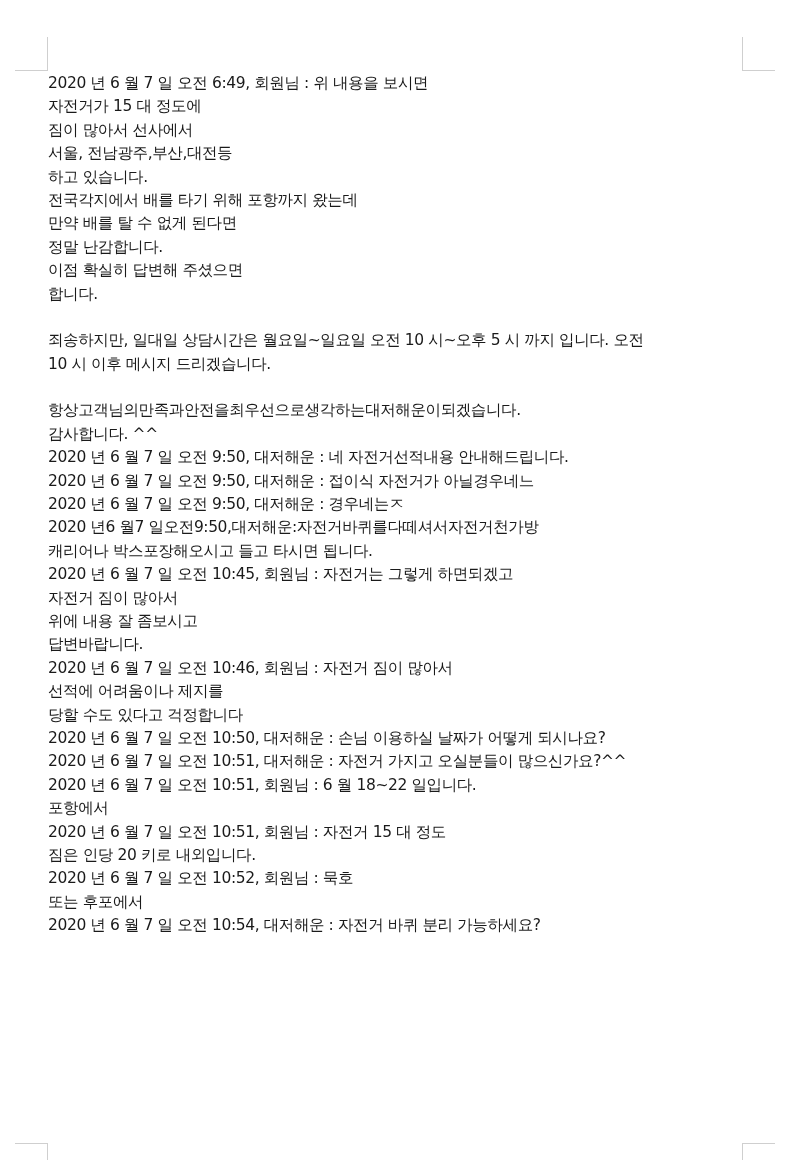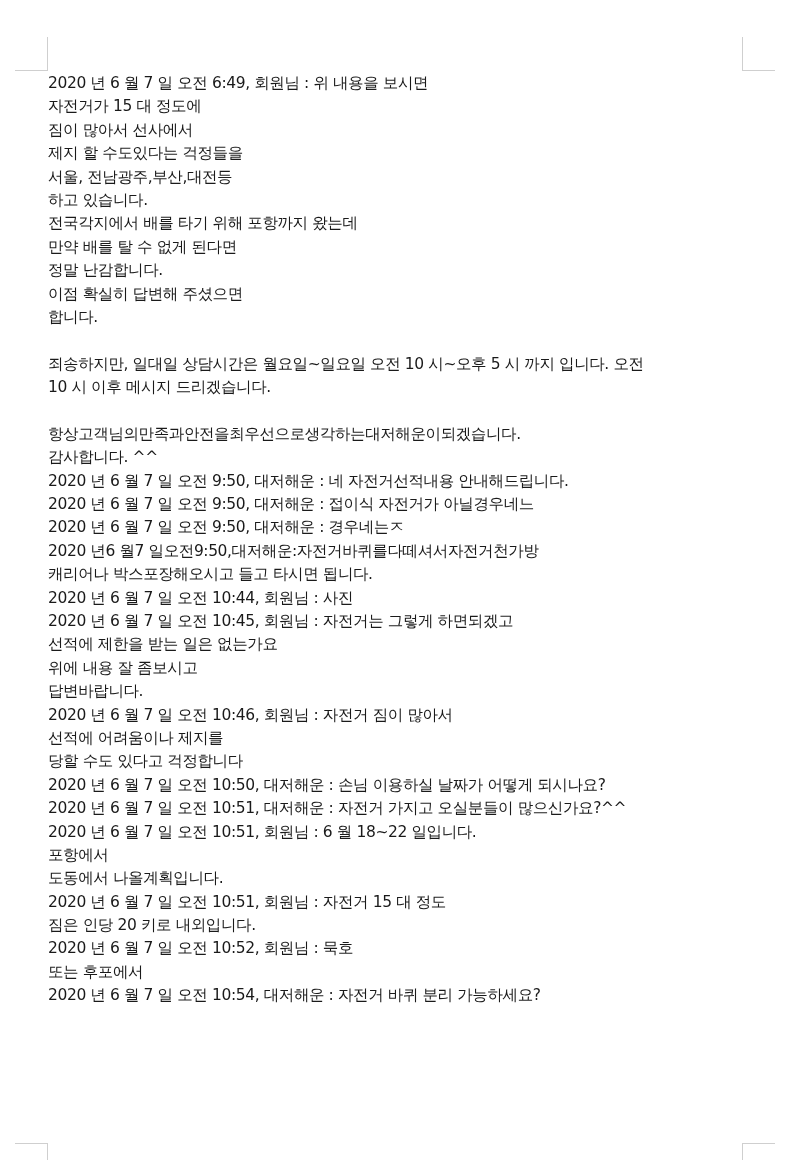--- a/index.html
+++ b/index.html
@@ -20,21 +20,20 @@
 
 <div class="corner c-tl"></div>
 <div class="corner c-tr"></div>
 <div class="corner c-bl"></div>
 <div class="corner c-br"></div>
 
 <div class="page" id="page">
     <div class="line">2020 년 6 월 7 일 오전 6:49, 회원님 : 위 내용을 보시면</div>
     <div class="line">자전거가 15 대 정도에</div>
     <div class="line">짐이 많아서 선사에서</div>
-    <div class="line">제지 할 수도있다는 걱정들을</div>
     <div class="line">서울, 전남광주,부산,대전등</div>
     <div class="line">하고 있습니다.</div>
     <div class="line">전국각지에서 배를 타기 위해 포항까지 왔는데</div>
     <div class="line">만약 배를 탈 수 없게 된다면</div>
     <div class="line">정말 난감합니다.</div>
     <div class="line">이점 확실히 답변해 주셨으면</div>
     <div class="line">합니다.</div>
     <div class="blank"></div>
     <div class="line">죄송하지만, 일대일 상담시간은 월요일~일요일 오전 10 시~오후 5 시 까지 입니다. 오전</div>
     <div class="line">10 시 이후 메시지 드리겠습니다.</div>
@@ -62,31 +61,29 @@
       <span>대저해운</span>
       <span>:</span>
       <span>자전거</span>
       <span>바퀴를</span>
       <span>다</span>
       <span>떼셔서</span>
       <span>자전거</span>
       <span>천가방</span>
     </div>
     <div class="line">캐리어나 박스포장해오시고 들고 타시면 됩니다.</div>
-    <div class="line">2020 년 6 월 7 일 오전 10:44, 회원님 : 사진</div>
     <div class="line">2020 년 6 월 7 일 오전 10:45, 회원님 : 자전거는 그렇게 하면되겠고</div>
-    <div class="line">선적에 제한을 받는 일은 없는가요</div>
+    <div class="line">자전거 짐이 많아서</div>
     <div class="line">위에 내용 잘 좀보시고</div>
     <div class="line">답변바랍니다.</div>
     <div class="line">2020 년 6 월 7 일 오전 10:46, 회원님 : 자전거 짐이 많아서</div>
     <div class="line">선적에 어려움이나 제지를</div>
     <div class="line">당할 수도 있다고 걱정합니다</div>
     <div class="line">2020 년 6 월 7 일 오전 10:50, 대저해운 : 손님 이용하실 날짜가 어떻게 되시나요?</div>
     <div class="line">2020 년 6 월 7 일 오전 10:51, 대저해운 : 자전거 가지고 오실분들이 많으신가요?^^</div>
     <div class="line">2020 년 6 월 7 일 오전 10:51, 회원님 : 6 월 18~22 일입니다.</div>
     <div class="line">포항에서</div>
-    <div class="line">도동에서  나올계획입니다.</div>
     <div class="line">2020 년 6 월 7 일 오전 10:51, 회원님 : 자전거 15 대 정도</div>
     <div class="line">짐은 인당 20 키로 내외입니다.</div>
     <div class="line">2020 년 6 월 7 일 오전 10:52, 회원님 : 묵호</div>
     <div class="line">또는 후포에서</div>
     <div class="line">2020 년 6 월 7 일 오전 10:54, 대저해운 : 자전거 바퀴 분리 가능하세요?</div>
   </div>
 
 </body></html>

